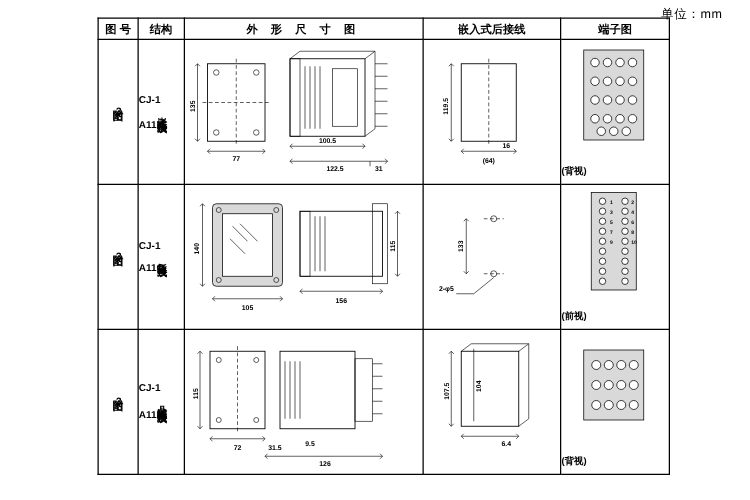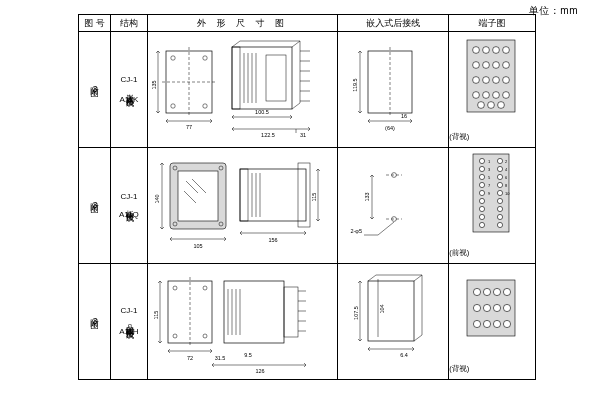--- a/index.html
+++ b/index.html
@@ -1,31 +1,31 @@
 <!DOCTYPE html>
 <html><head>
 <meta charset="utf-8">
 <style>
   html,body{margin:0;padding:0;}
   body{width:600px;height:400px;background:#ffffff;font-family:"Liberation Sans",sans-serif;color:#000;overflow:hidden;}
   .page{position:relative;width:600px;height:400px;}
   .unit{position:absolute;right:22px;top:4px;font-size:10px;letter-spacing:0.5px;}
   table.main{position:absolute;left:78px;top:14px;border-collapse:collapse;width:458px;}
-  table.main td,table.main th{border:1px solid #000;padding:0;font-weight:normal;}
+  table.main td,table.main th{border:1px solid #000;padding:0;font-weight:bold;}
   .hdr td{height:16px;text-align:center;font-size:9px;vertical-align:middle;}
   .c-no{width:34px;}
   .c-st{width:38px;}
   .c-out{width:190px;}
   .c-ins{width:110px;}
   .c-term{width:86px;}
   .sp{letter-spacing:4px;}
   .rowbody td{height:115px;vertical-align:middle;}
   .vtxt{font-size:8.5px;line-height:11px;text-align:center;}
   .vcol{writing-mode:vertical-rl;text-orientation:upright;letter-spacing:2px;display:inline-block;font-size:8.5px;}
-  .struct{font-size:8px;line-height:10px;text-align:center;padding:2px 1px;}
+  .struct{font-size:8px;line-height:10px;padding:2px 1px;}
   .struct .code{font-size:8px;}
   .struct .mid{writing-mode:vertical-rl;text-orientation:upright;letter-spacing:1px;margin:2px auto;font-size:8px;}
   .cellwrap{position:relative;width:100%;height:100%;}
   svg{display:block;}
   .ln{stroke:#000;stroke-width:0.7;fill:none;}
   .lnt{stroke:#000;stroke-width:0.5;fill:none;}
   .dash{stroke:#000;stroke-width:0.5;fill:none;stroke-dasharray:3 2;}
   .hatch{stroke:#000;stroke-width:0.5;}
   .dim{font-size:5.5px;font-family:"Liberation Sans",sans-serif;}
   .cap{font-size:7.5px;text-align:left;}

